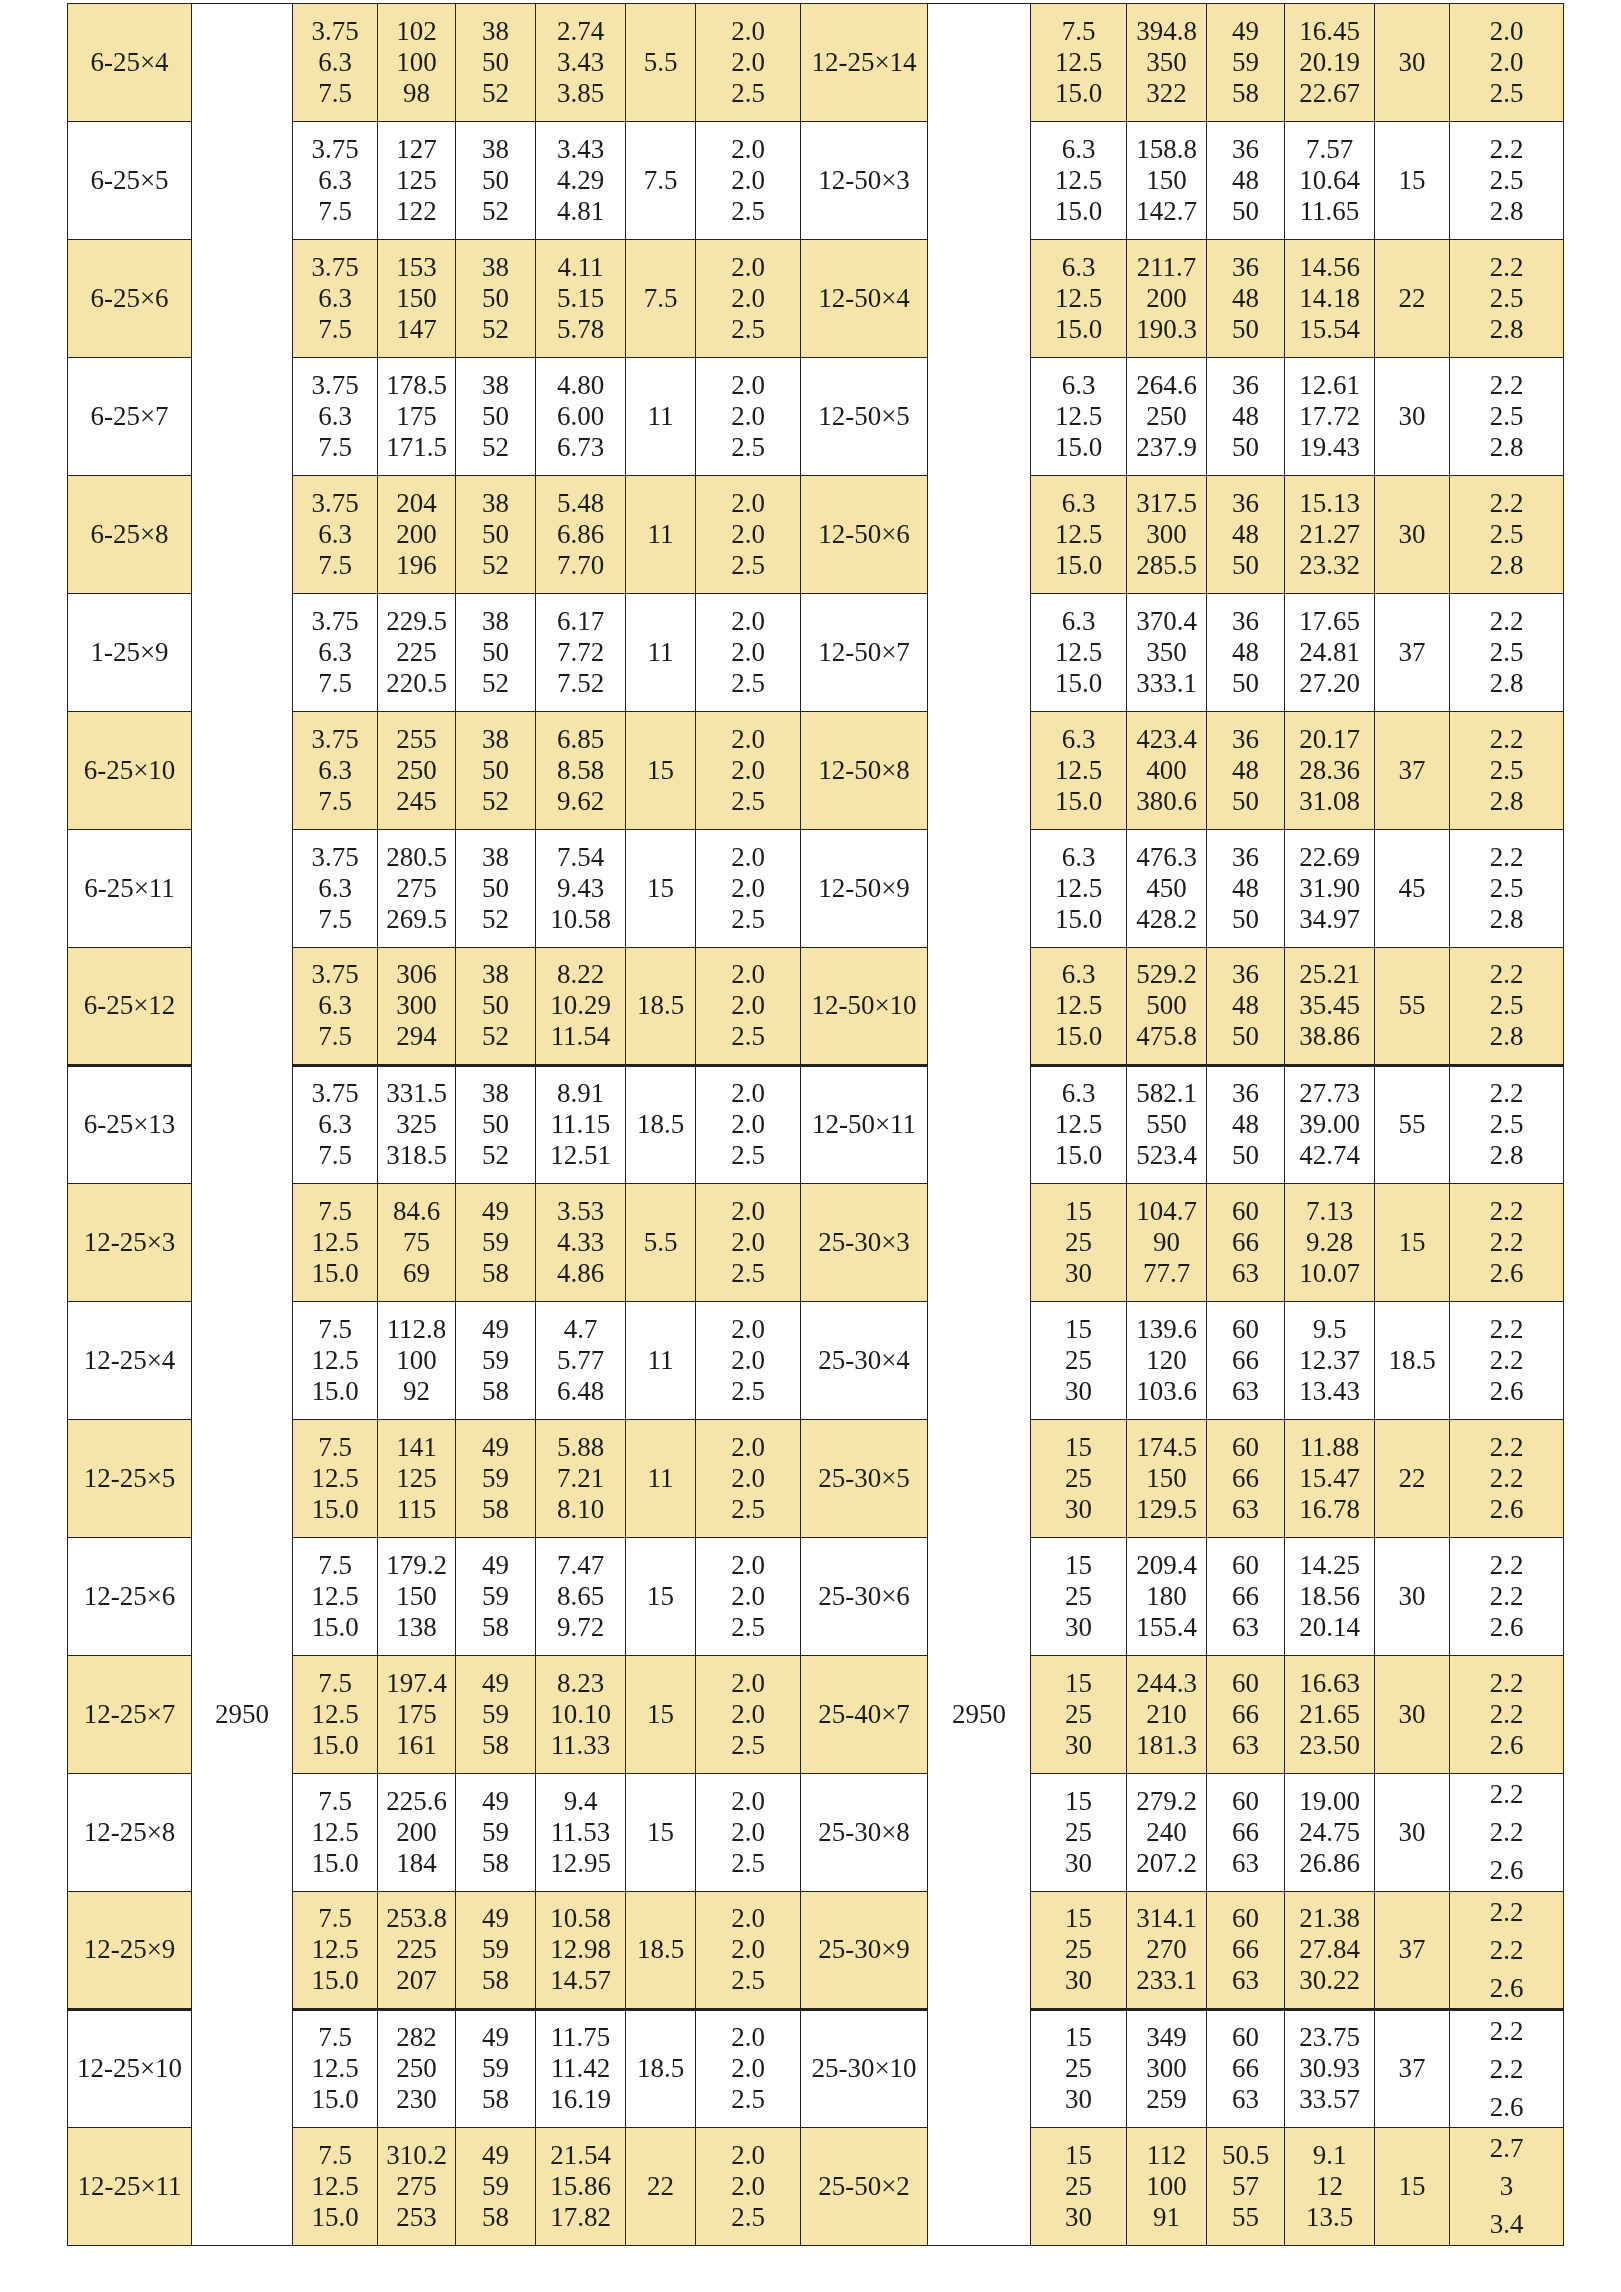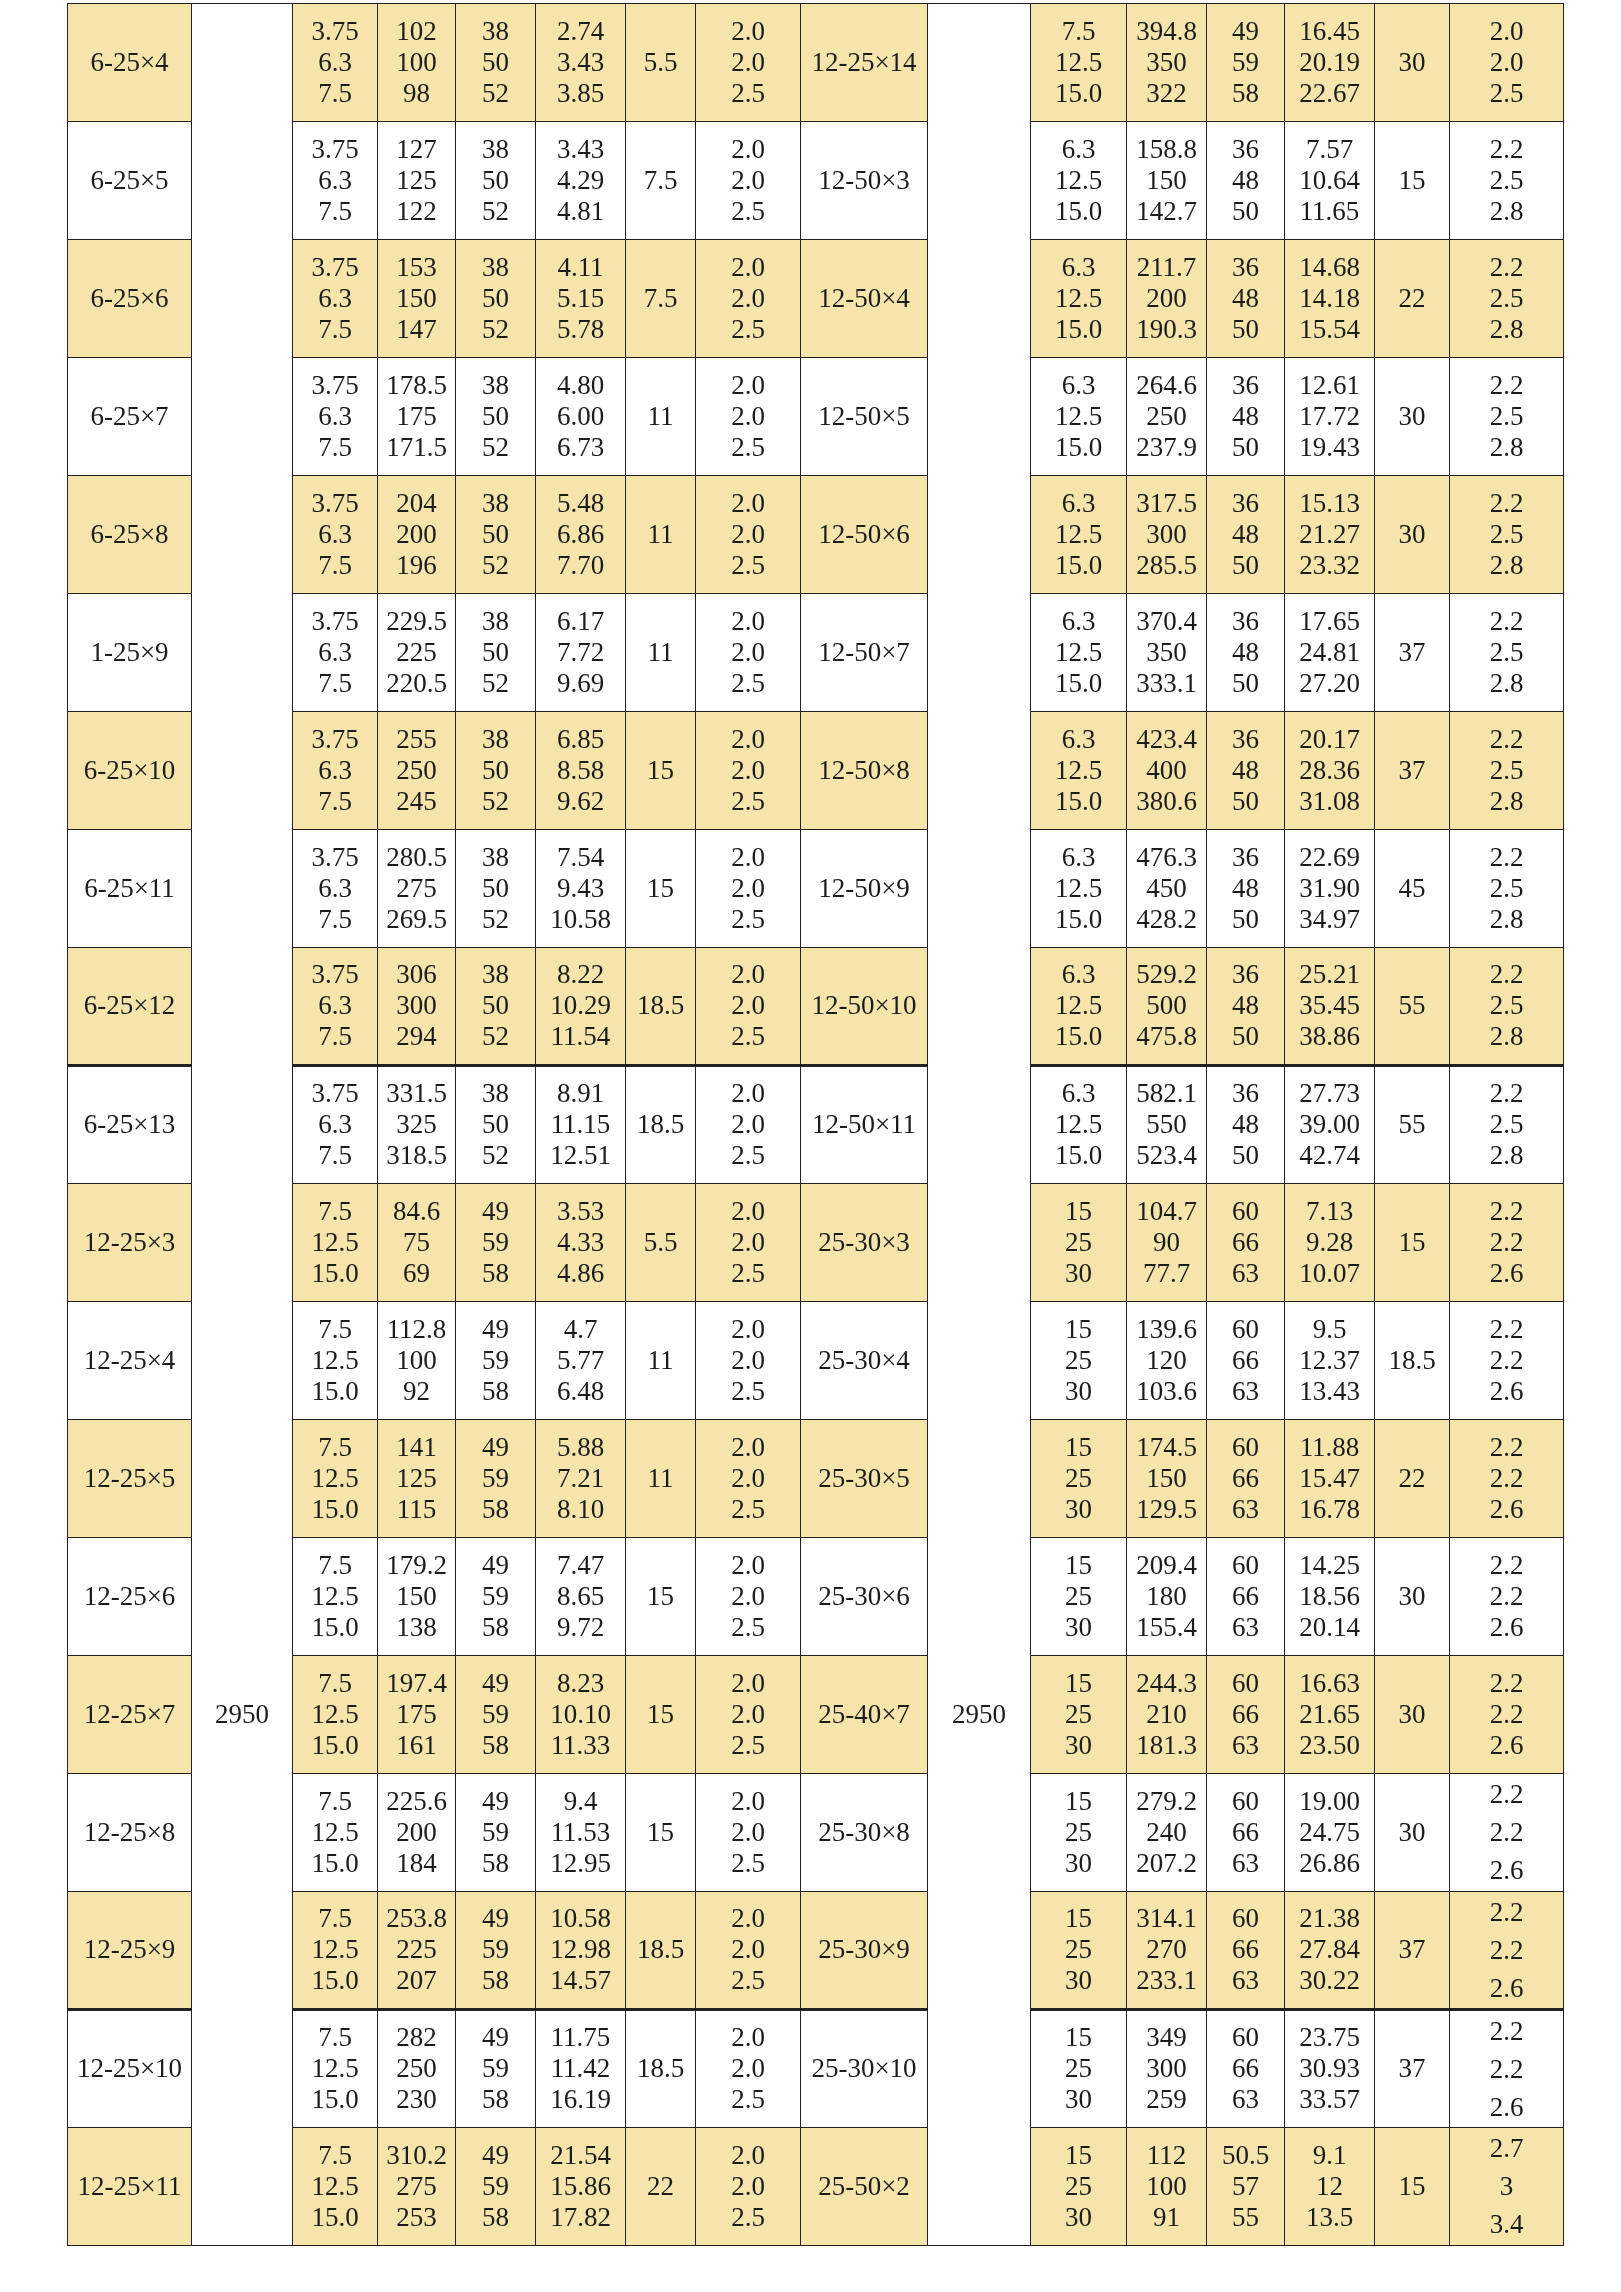--- a/index.html
+++ b/index.html
@@ -197,21 +197,21 @@
             <div class="ln">211.7</div>
             <div class="ln">200</div>
             <div class="ln">190.3</div>
           </td>
           <td>
             <div class="ln">36</div>
             <div class="ln">48</div>
             <div class="ln">50</div>
           </td>
           <td>
-            <div class="ln">14.68</div>
+            <div class="ln">14.56</div>
             <div class="ln">14.18</div>
             <div class="ln">15.54</div>
           </td>
           <td>22</td>
           <td>
             <div class="ln">2.2</div>
             <div class="ln">2.5</div>
             <div class="ln">2.8</div>
           </td>
         </tr>
@@ -340,21 +340,21 @@
             <div class="ln">220.5</div>
           </td>
           <td>
             <div class="ln">38</div>
             <div class="ln">50</div>
             <div class="ln">52</div>
           </td>
           <td>
             <div class="ln">6.17</div>
             <div class="ln">7.72</div>
-            <div class="ln">9.69</div>
+            <div class="ln">7.52</div>
           </td>
           <td>11</td>
           <td>
             <div class="ln">2.0</div>
             <div class="ln">2.0</div>
             <div class="ln">2.5</div>
           </td>
           <td>12-50×7</td>
           <td>
             <div class="ln">6.3</div>

